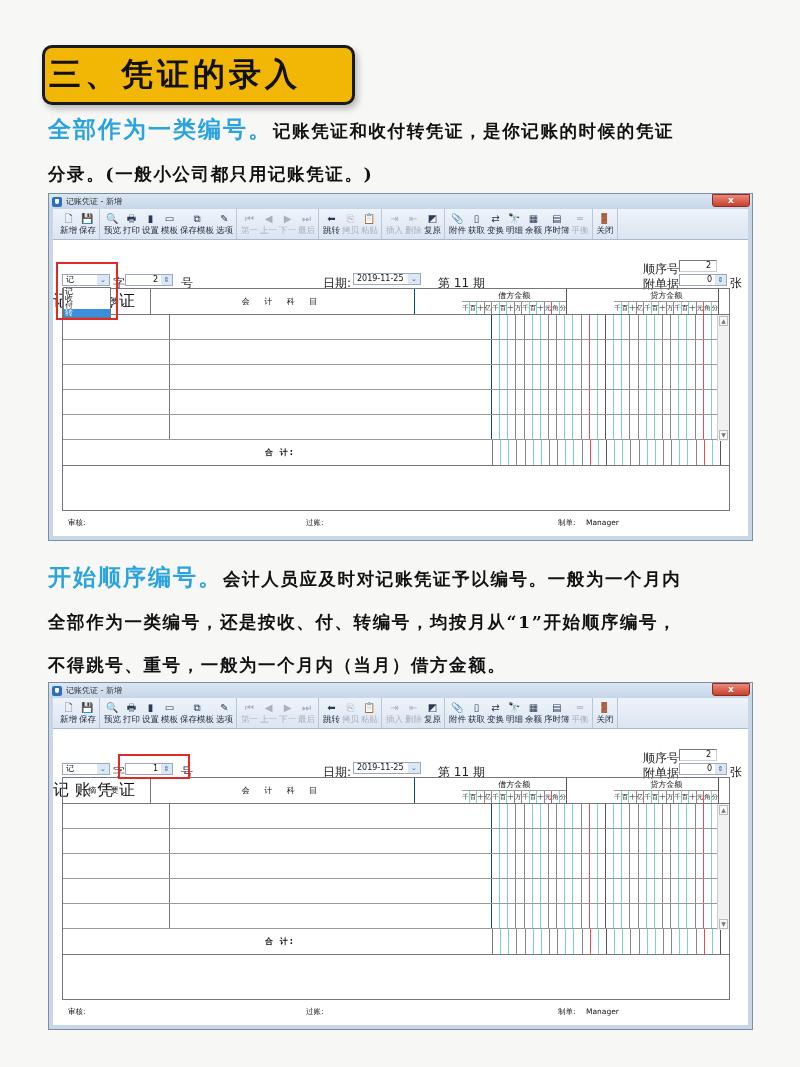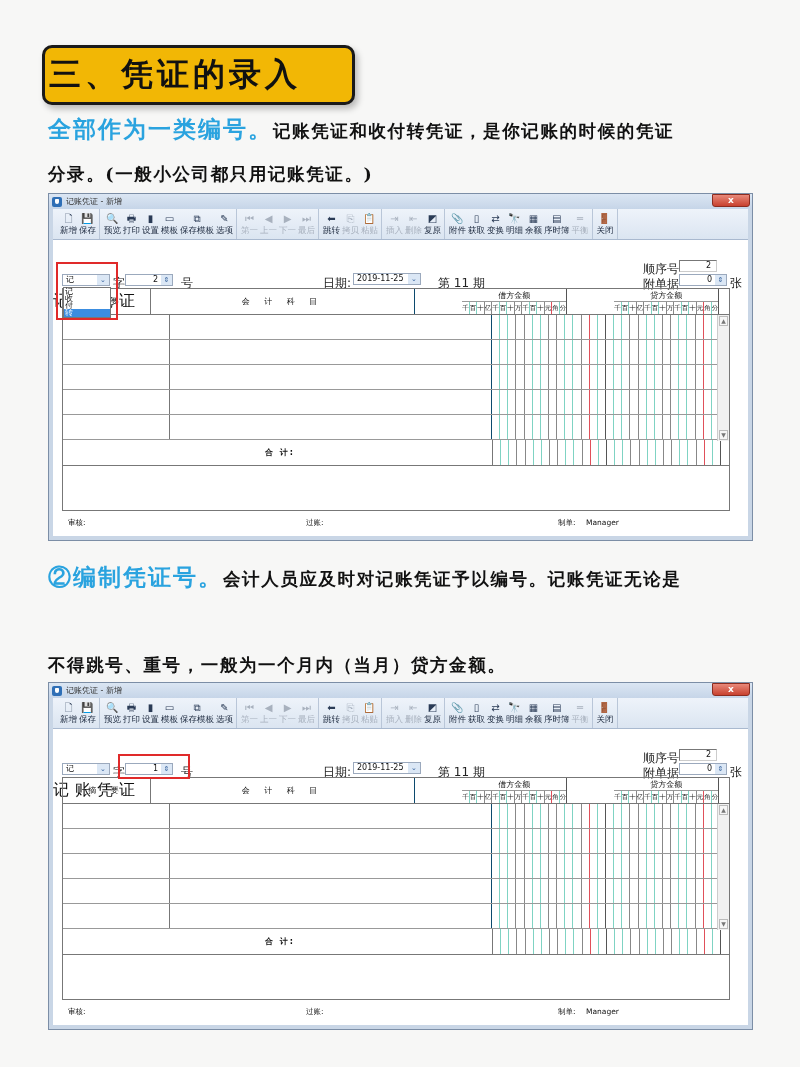--- a/index.html
+++ b/index.html
@@ -584,23 +584,23 @@
       <div class="dropdown-list" style="left: 10px; top: 47px;">
         <div>记</div>
         <div>收</div>
         <div>付</div>
         <div class="sel">转</div>
       </div>
     </div>
 </div>
 
 <div class="para" style="top:555px;">
-  <span class="hl">②编制凭证号。</span><span>会计人员应及时对记账凭证予以编号。记账凭证无论是</span><br>
-  <br>
-  <span>不得跳号、重号，一般为一个月内（当月）贷方金额。</span>
+  <span class="hl">开始顺序编号。</span><span>会计人员应及时对记账凭证予以编号。一般为一个月内</span><br>
+  <span>全部作为一类编号，还是按收、付、转编号，均按月从“1”开始顺序编号，</span><br>
+  <span>不得跳号、重号，一般为一个月内（当月）借方金额。</span>
 </div>
 
 <div class="win" id="win2" style="top:682px;">
   <div class="titlebar">
     <span class="app-icon"></span>
     <span class="title">记账凭证 - 新增</span>
     <span class="close-btn">x</span>
   </div>
   <div class="toolbar">
       <div class="tb-group">

